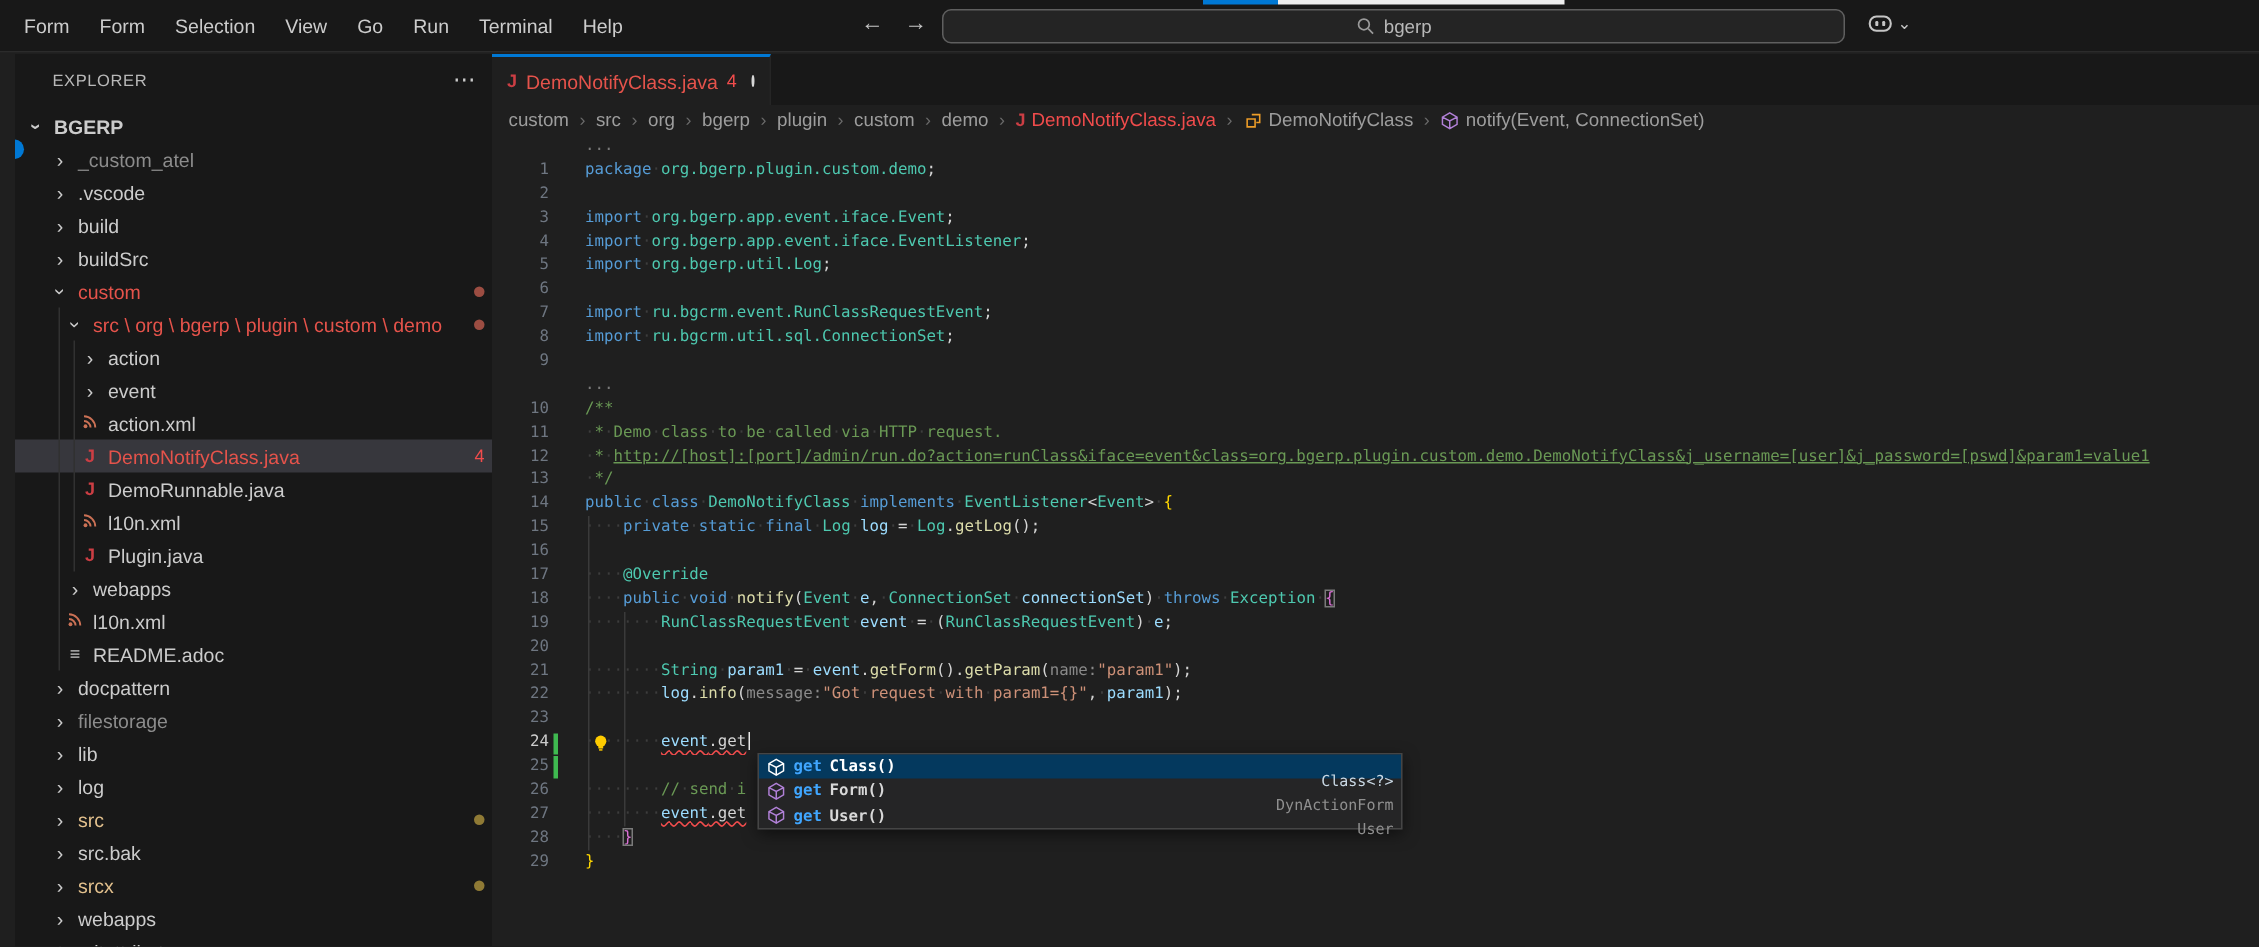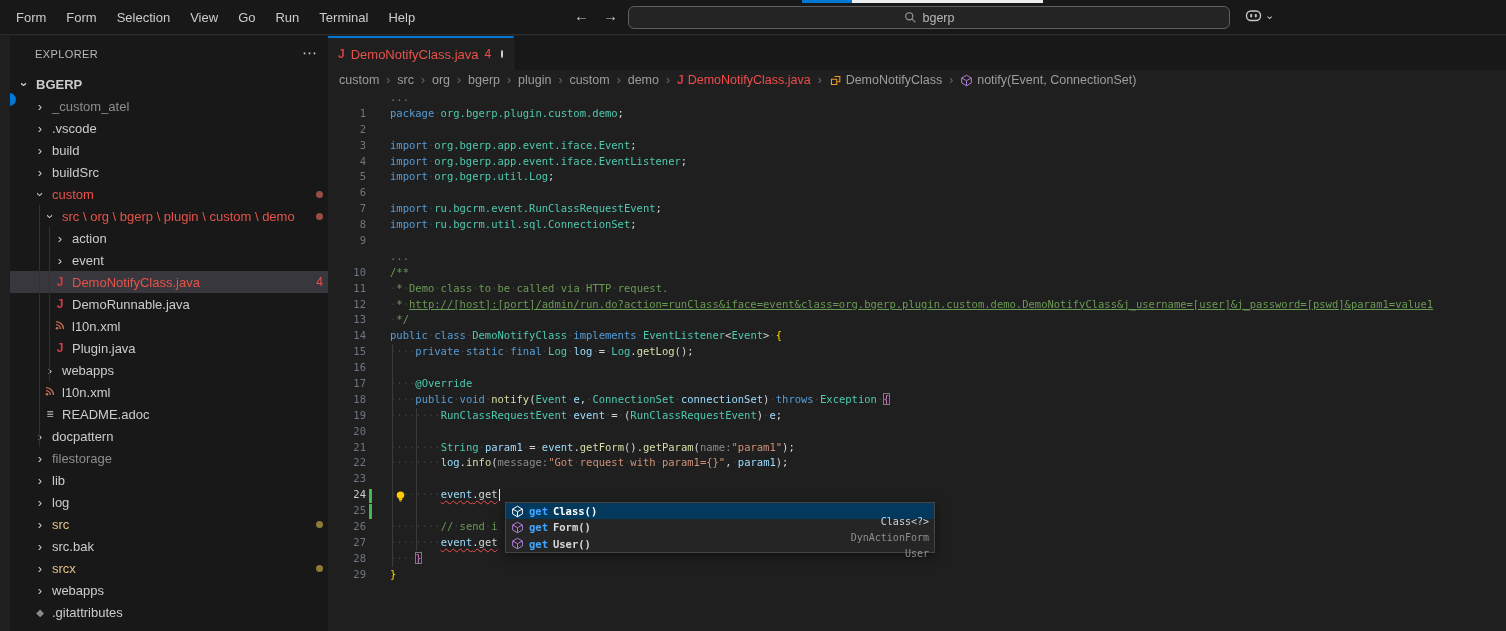--- a/index.html
+++ b/index.html
@@ -171,20 +171,27 @@
         <span class="tdot error"></span>
       </div>
       <div class="trow" style="padding-left: 42px;">
         <span class="tchev"><span class="g">›</span></span>
         <span class="tlabel">action</span>
       </div>
       <div class="trow" style="padding-left: 42px;">
         <span class="tchev"><span class="g">›</span></span>
         <span class="tlabel">event</span>
       </div>
+      <div class="trow" style="padding-left: 42px;">
+        <span class="ficon xml"><svg viewBox="0 0 16 16" width="12" height="12">
+            <circle cx="4" cy="12.2" r="1.7" fill="#cb7155"></circle>
+            <path d="M2.7 7.6a6 6 0 0 1 5.8 5.8M2.7 3.4a10.2 10.2 0 0 1 10 10" fill="none" stroke="#cb7155" stroke-width="1.7"></path>
+          </svg></span>
+        <span class="tlabel">action.xml</span>
+      </div>
       <div class="trow sel" style="padding-left: 42px;">
         <span class="ficon java">J</span>
         <span class="tlabel st-error">DemoNotifyClass.java</span>
         <span class="tbadge">4</span>
       </div>
       <div class="trow" style="padding-left: 42px;">
         <span class="ficon java">J</span>
         <span class="tlabel">DemoRunnable.java</span>
       </div>
       <div class="trow" style="padding-left: 42px;">

